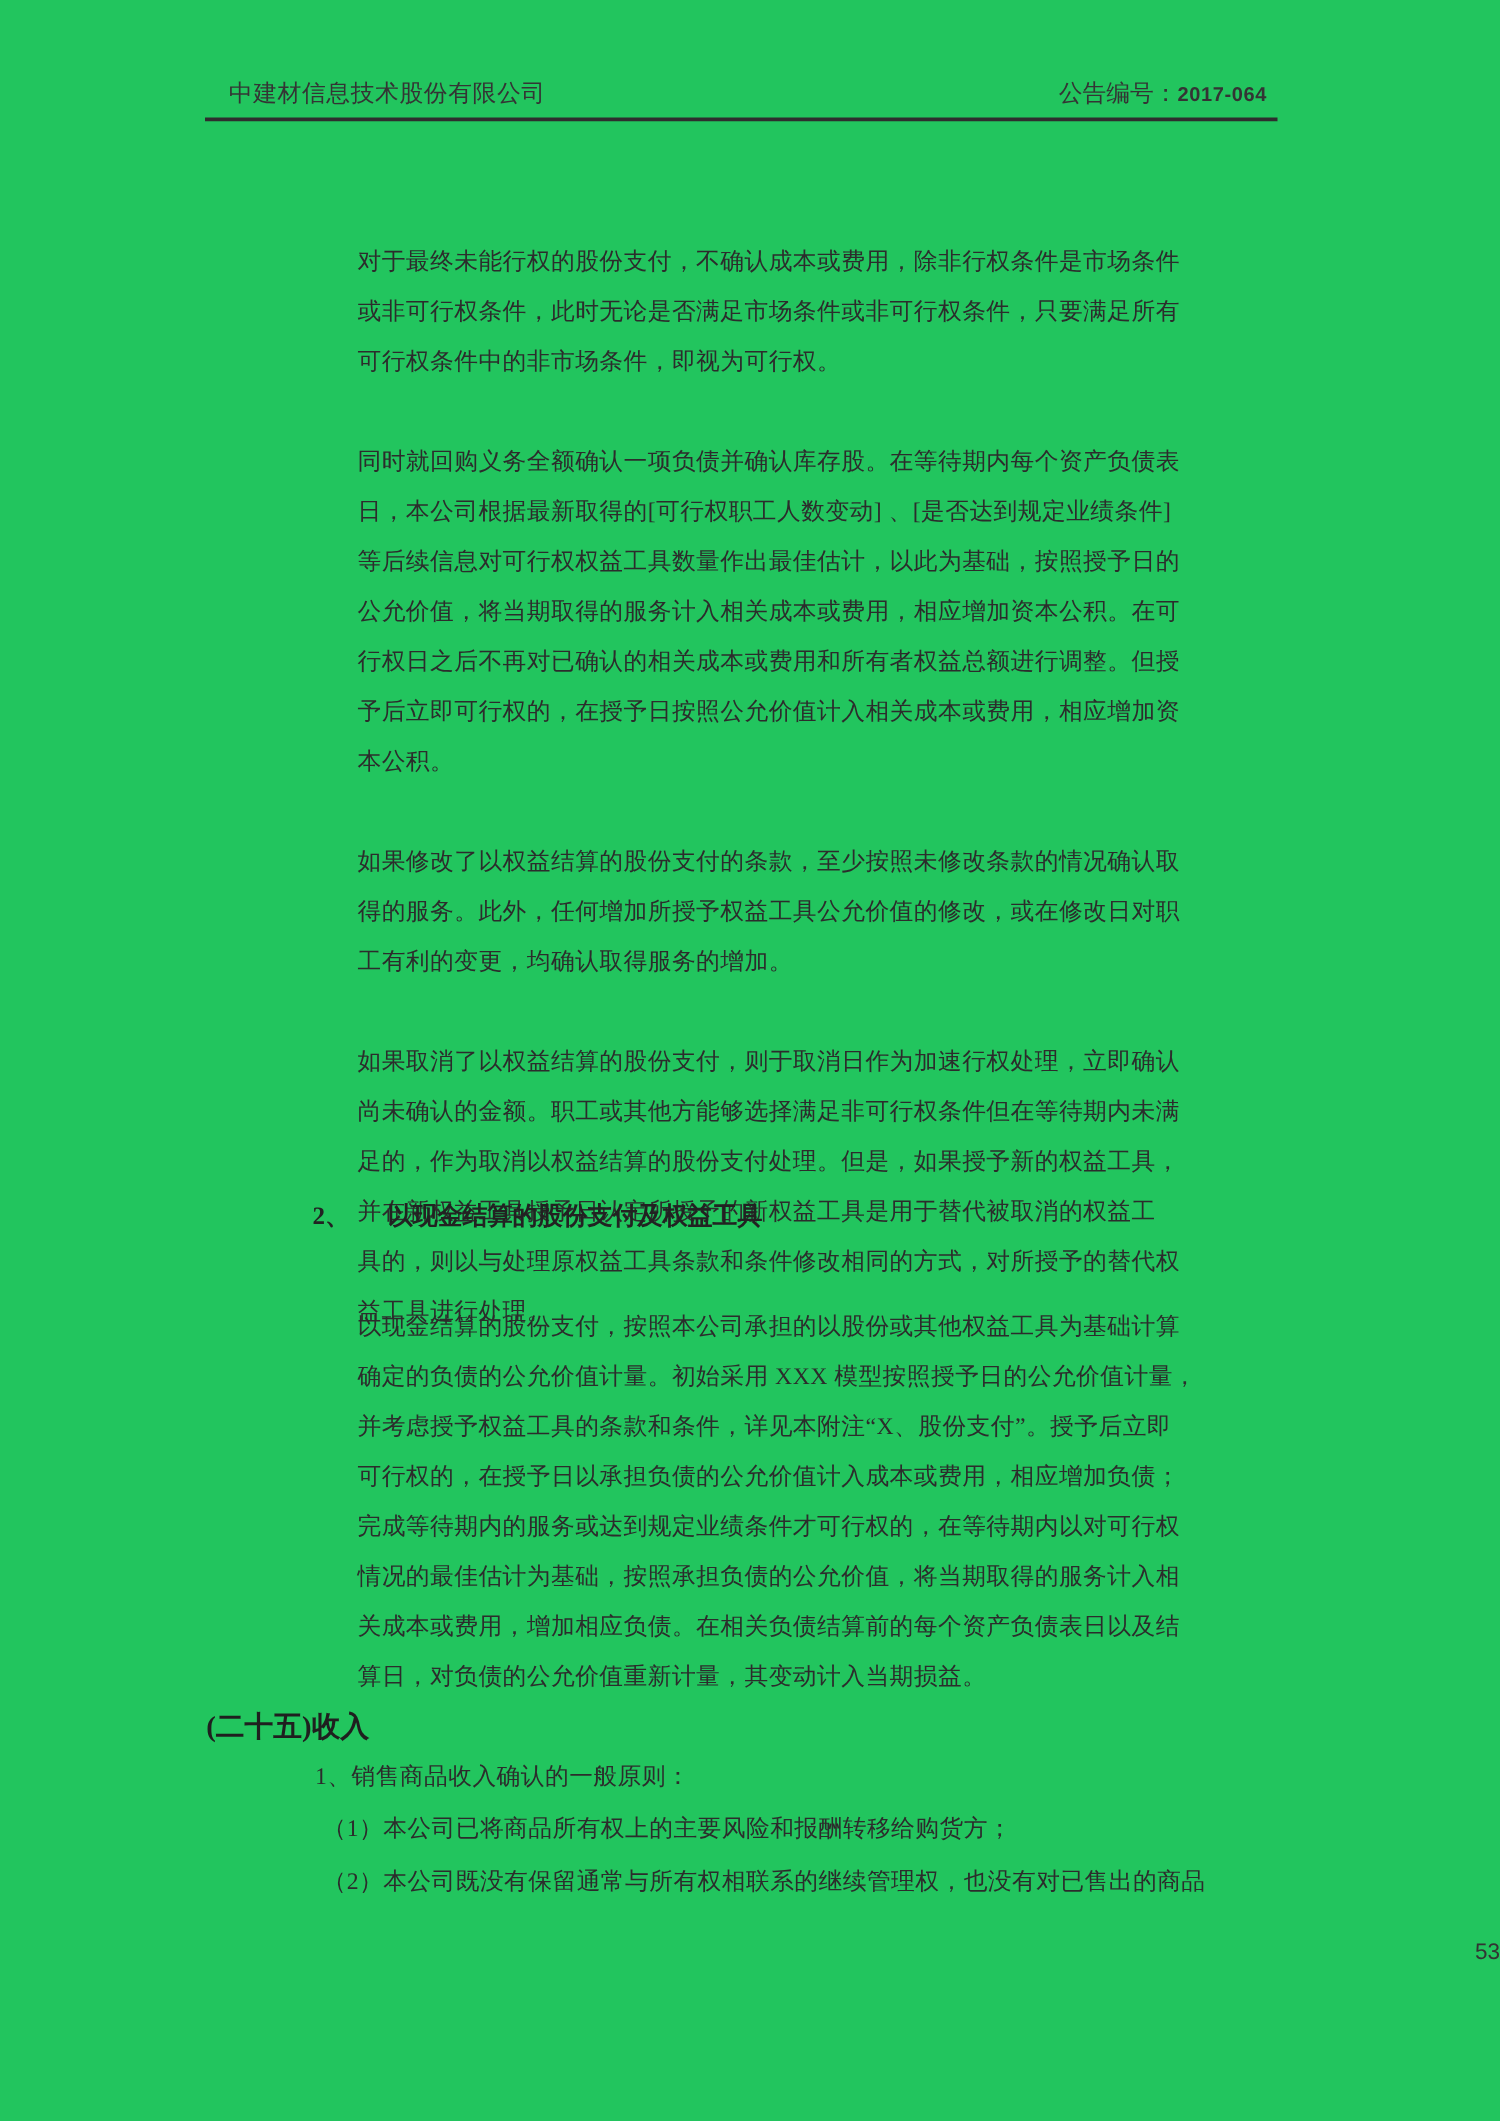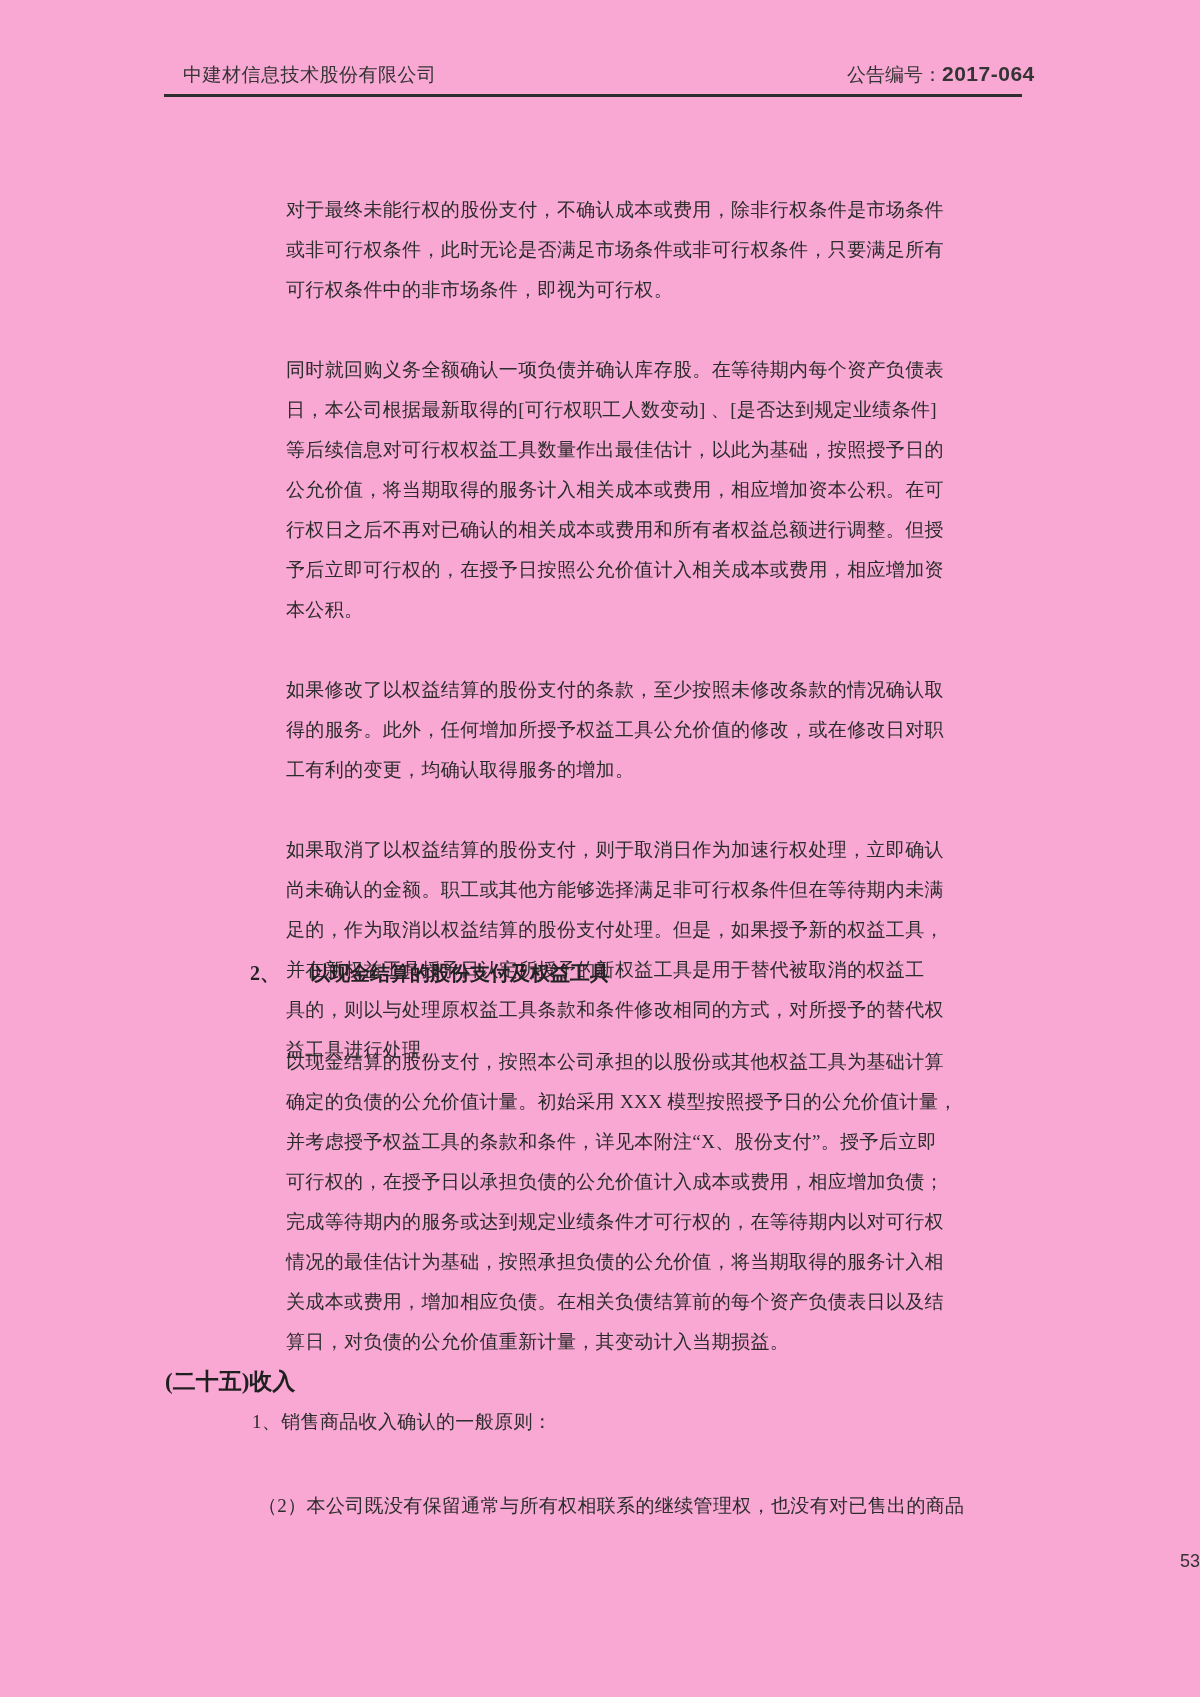--- a/index.html
+++ b/index.html
@@ -4,21 +4,21 @@
 <style>
   html, body {
     margin: 0;
     padding: 0;
     background: #ffffff;
   }
   .page {
     position: relative;
     width: 1200px;
     height: 1697px;
-    background: #f9a8d4;
+    background: #22c55e;
     font-family: "Liberation Serif", "DejaVu Serif", serif;
     color: #2c2c2c;
     overflow: hidden;
   }
   
   .hdr-left {
     position: absolute;
     left: 183px;
     top: 62px;
     font-size: 19px;
@@ -30,21 +30,21 @@
     position: absolute;
     left: 847px;
     top: 62px;
     font-size: 19px;
     color: #343434;
     white-space: nowrap;
   }
   .hdr-right .num {
     font-family: "Liberation Sans", "DejaVu Sans", sans-serif;
     font-weight: 700;
-    font-size: 21px;
+    font-size: 16px;
     letter-spacing: 0.5px;
   }
   .hdr-rule {
     position: absolute;
     left: 164px;
     top: 94px;
     width: 858px;
     height: 3px;
     background: #2e2e2e;
   }
@@ -165,17 +165,18 @@
 可行权的，在授予日以承担负债的公允价值计入成本或费用，相应增加负债；
 完成等待期内的服务或达到规定业绩条件才可行权的，在等待期内以对可行权
 情况的最佳估计为基础，按照承担负债的公允价值，将当期取得的服务计入相
 关成本或费用，增加相应负债。在相关负债结算前的每个资产负债表日以及结
 算日，对负债的公允价值重新计量，其变动计入当期损益。</div>
   </div>
 
   <div class="sec-heading">(二十五)收入</div>
 
   <div class="rev-item rev-item-1">1、销售商品收入确认的一般原则：</div>
+  <div class="rev-item rev-item-2">（1）本公司已将商品所有权上的主要风险和报酬转移给购货方；</div>
   <div class="rev-item rev-item-3">（2）本公司既没有保留通常与所有权相联系的继续管理权，也没有对已售出的商品</div>
 
   <div class="page-number">53</div>
 
 </div>
 
 </body></html>

